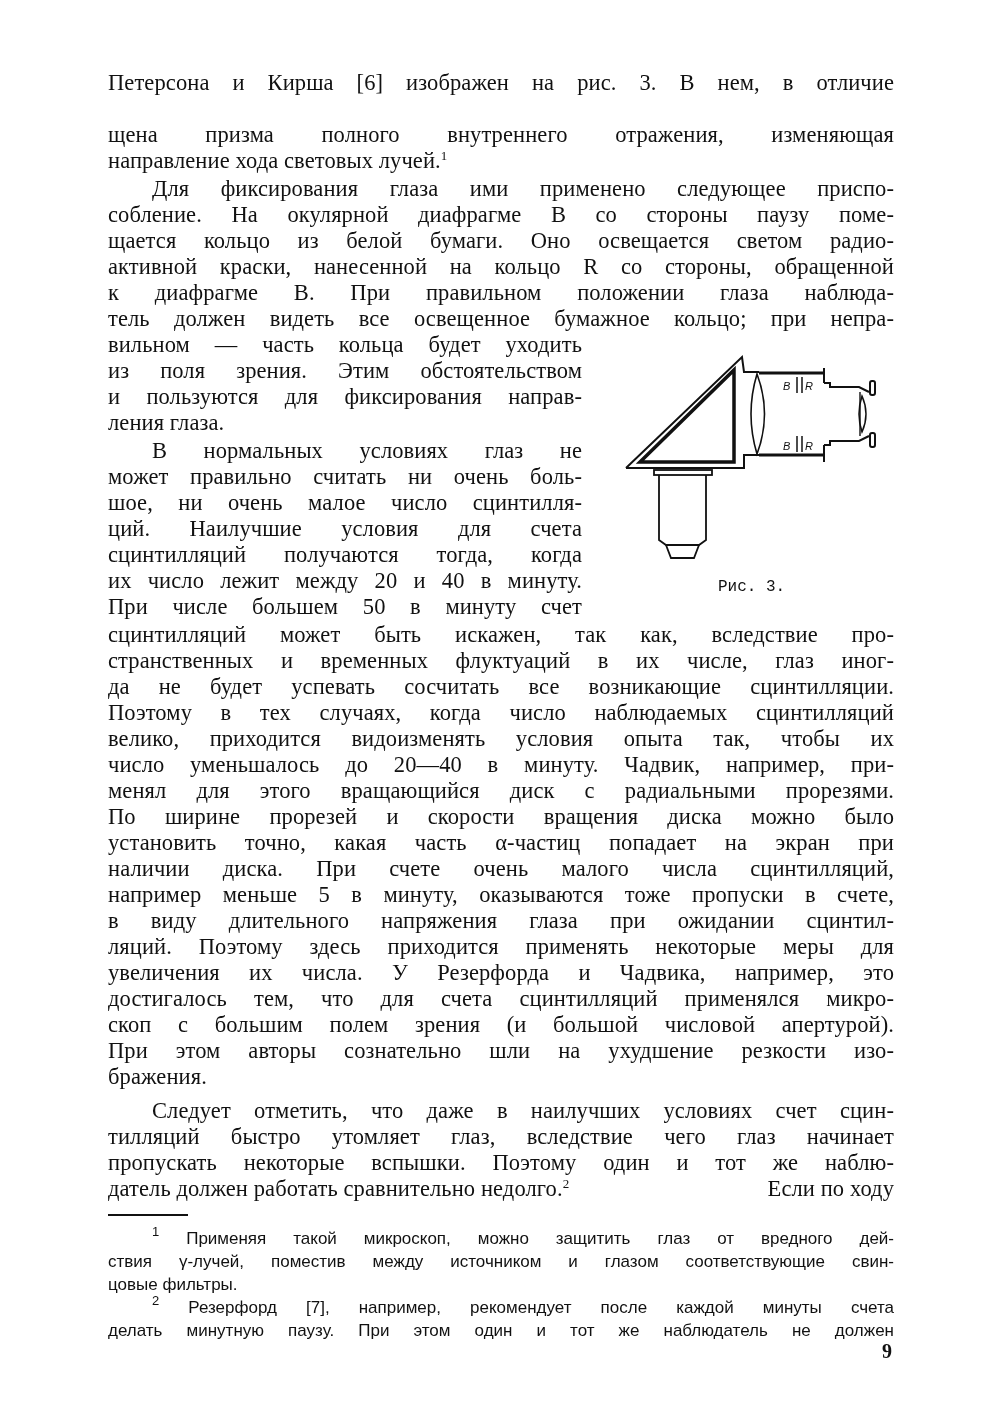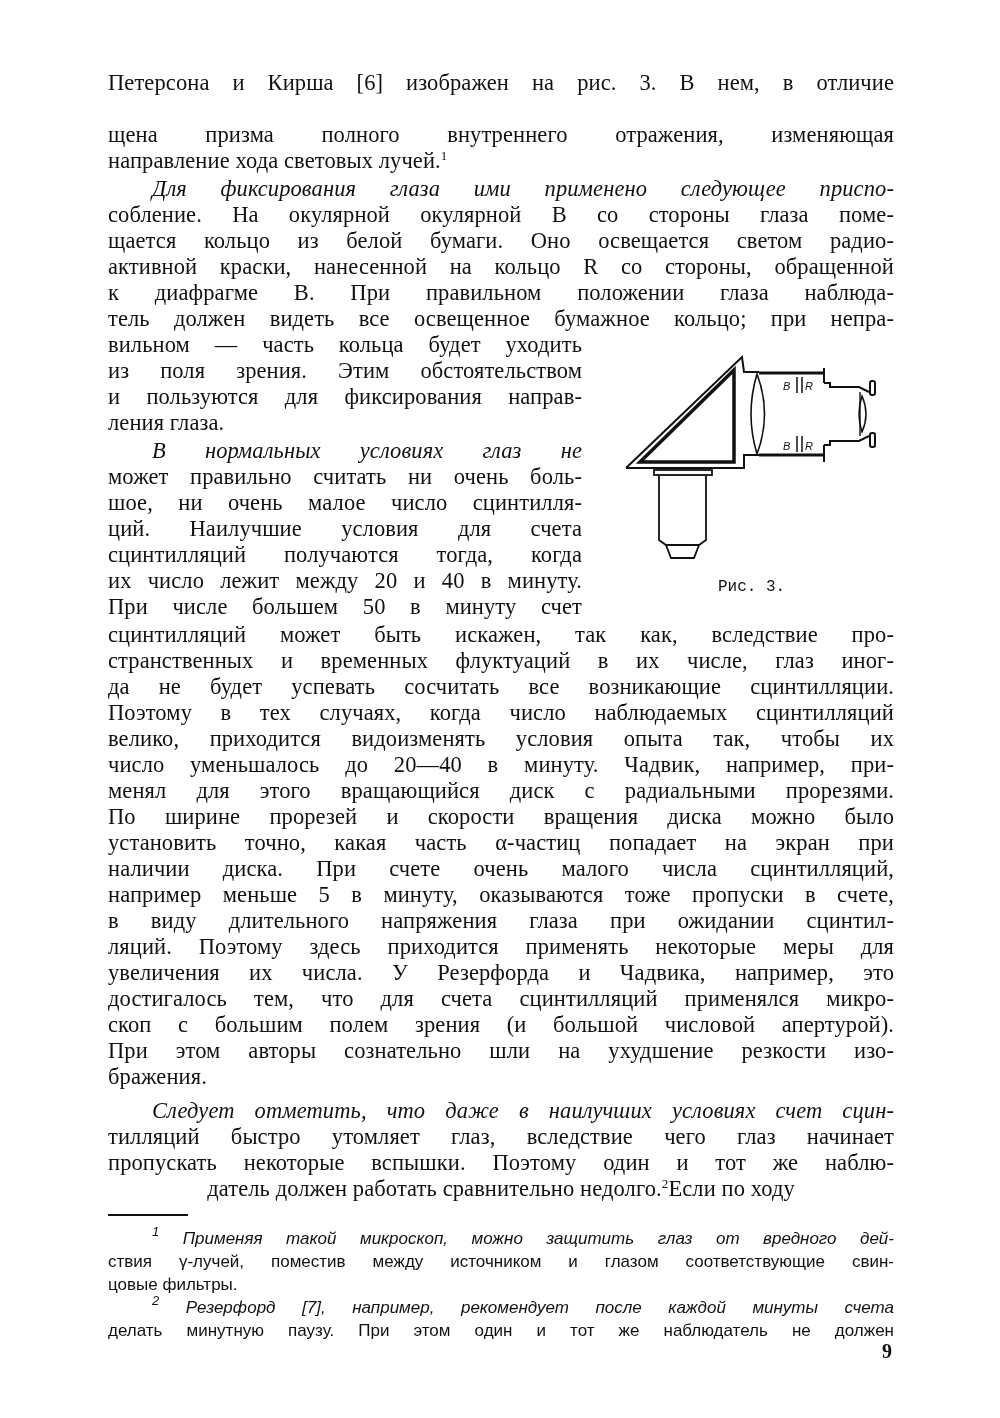--- a/index.html
+++ b/index.html
@@ -6,21 +6,21 @@
   body {
     width: 1000px; height: 1418px; background: #ffffff; position: relative; overflow: hidden;
     font-family: "Liberation Serif", "DejaVu Serif", serif; color: #111;
   }
   .page { position: absolute; left: 4px; top: 0; width: 1000px; height: 1418px; }
   .line {
     position: absolute; left: 104px; width: 786px; font-size: 22.5px; line-height: 26px;
     white-space: nowrap; text-align: justify; text-align-last: justify; letter-spacing: 0.1px;
   }
   .narrow { width: 474px; }
-  .indent { padding-left: 44px; box-sizing: border-box; font-style: italic; }
+  .indent { padding-left: 44px; box-sizing: border-box; }
   .last { text-align-last: left; }
   .fn {
     position: absolute; left: 104px; width: 786px; font-size: 17px; line-height: 22px;
     white-space: nowrap; text-align: justify; text-align-last: justify; font-family: "Liberation Sans", "DejaVu Sans", sans-serif;
   }
   .fn.indent { padding-left: 44px; }
   .fn.last { text-align-last: left; }
   .rule { position: absolute; left: 104px; top: 1214px; width: 80px; height: 0; border-top: 2px solid #111; }
   .fig { position: absolute; left: 600px; top: 340px; width: 300px; height: 230px; }
   .caption { position: absolute; left: 714px; top: 578px; font-size: 16px; font-family: Liberation Mono, monospace; }
@@ -30,21 +30,21 @@
 </head>
 <body>
 
 <div class="page">
 
   <div class="line" style="top:70px">Петерсона и Кирша [6] изображен на рис. 3. В нем, в отличие</div>
   <div class="line" style="top:122px">щена призма полного внутреннего отражения, изменяющая</div>
   <div class="line last" style="top:148px"><span>направление хода световых лучей.</span><sup>1</sup></div>
 
   <div class="line indent" style="top:176px">Для фиксирования глаза ими применено следующее приспо-</div>
-  <div class="line" style="top:202px">собление. На окулярной окулярной B со стороны глаза поме-</div>
+  <div class="line" style="top:202px">собление. На окулярной диафрагме B со стороны паузу поме-</div>
   <div class="line" style="top:228px">щается кольцо из белой бумаги. Оно освещается светом радио-</div>
   <div class="line" style="top:254px">активной краски, нанесенной на кольцо R со стороны, обращенной</div>
   <div class="line" style="top:280px">к диафрагме B. При правильном положении глаза наблюда-</div>
   <div class="line" style="top:306px">тель должен видеть все освещенное бумажное кольцо; при непра-</div>
   <div class="line narrow" style="top:332px">вильном — часть кольца будет уходить</div>
   <div class="line narrow" style="top:358px">из поля зрения. Этим обстоятельством</div>
   <div class="line narrow" style="top:384px">и пользуются для фиксирования направ-</div>
   <div class="line narrow indent" style="top:438px">В нормальных условиях глаз не</div>
 
   <div class="line narrow last" style="top:410px">ления глаза.</div>
@@ -69,21 +69,21 @@
   <div class="line" style="top:934px">ляций. Поэтому здесь приходится применять некоторые меры для</div>
   <div class="line" style="top:960px">увеличения их числа. У Резерфорда и Чадвика, например, это</div>
   <div class="line" style="top:986px">достигалось тем, что для счета сцинтилляций применялся микро-</div>
   <div class="line" style="top:1012px">скоп с большим полем зрения (и большой числовой апертурой).</div>
   <div class="line" style="top:1038px">При этом авторы сознательно шли на ухудшение резкости изо-</div>
   <div class="line last" style="top:1064px">бражения.</div>
 
   <div class="line indent" style="top:1098px">Следует отметить, что даже в наилучших условиях счет сцин-</div>
   <div class="line" style="top:1124px">тилляций быстро утомляет глаз, вследствие чего глаз начинает</div>
   <div class="line" style="top:1150px">пропускать некоторые вспышки. Поэтому один и тот же наблю-</div>
-  <div class="line" style="top:1176px; display:flex; justify-content:center; text-align-last:auto;">
+  <div class="line" style="top:1176px; display:flex; justify-content:space-between; text-align-last:auto;">
     <span><span>датель должен работать сравнительно недолго.</span><sup>2</sup></span>
     <span>Если по ходу</span>
   </div>
 
   <svg class="fig" viewBox="600 340 300 230">
     <g fill="none" stroke="#111" stroke-width="2">
 
       <path d="M622,468 L738,357 L740,372 L755,372" stroke-width="2"></path>
       <path d="M622,468 L740,468 L740,455 L755,455"></path>
 

